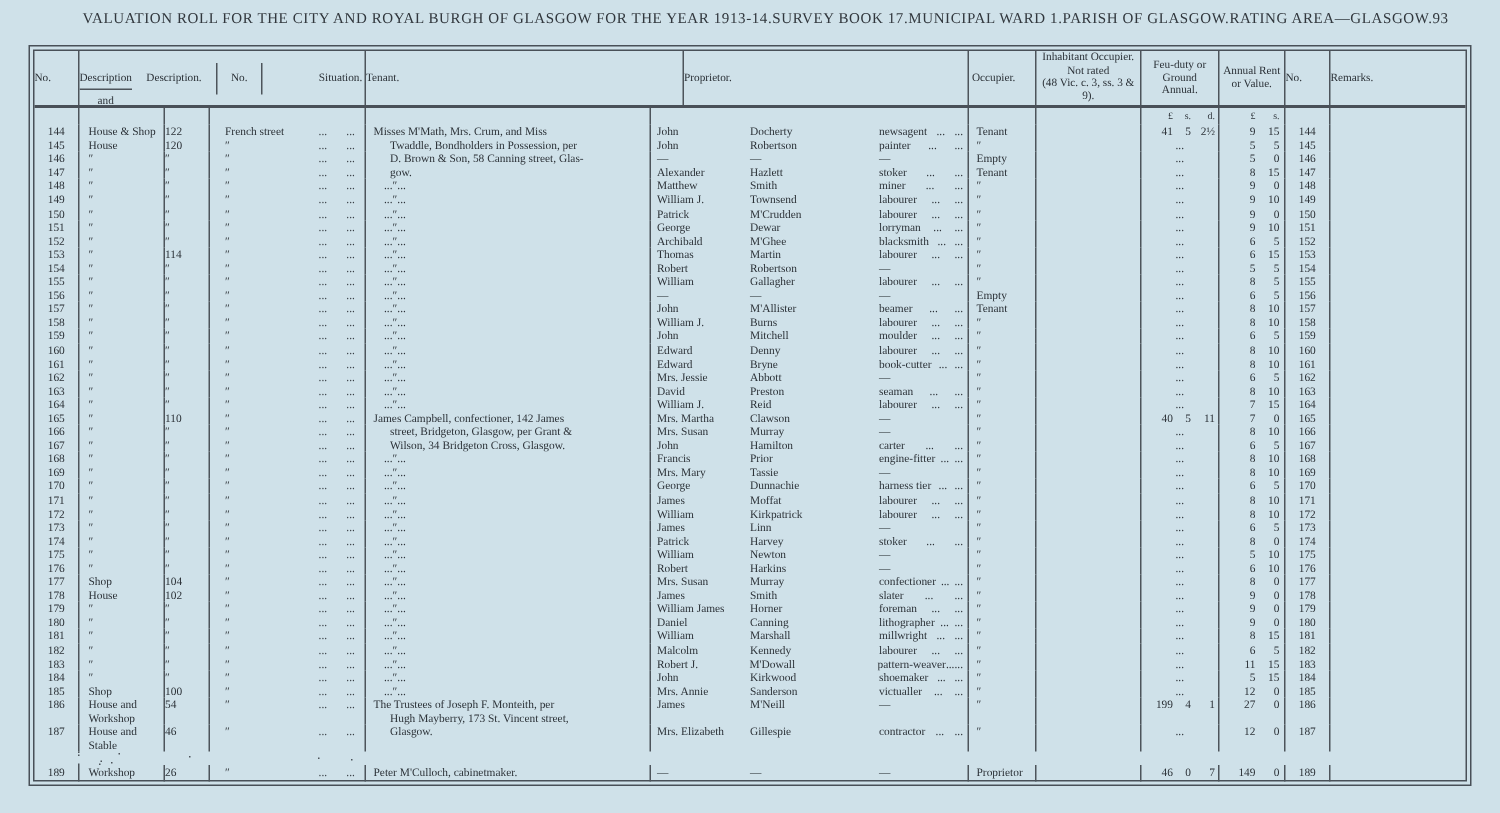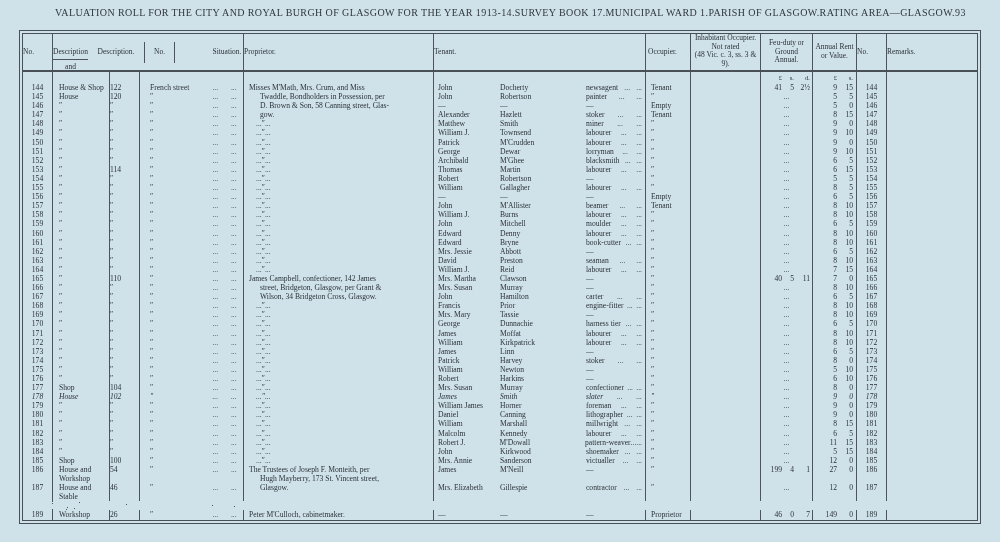--- a/index.html
+++ b/index.html
@@ -100,22 +100,22 @@
     <div class="hrow thead">
       <div class="cell c-no">No.</div>
       <div class="cell grp">
         <div class="grp-label">Description and Situation of Subject,</div>
         <div class="grp-sub">
           <div class="cell c-desc">Description.</div>
           <div class="cell c-stno">No.</div>
           <div class="cell c-sit" style="border-right:none">Situation.</div>
         </div>
       </div>
+      <div class="cell c-ten">Tenant.</div>
       <div class="cell c-prop">Proprietor.</div>
-      <div class="cell c-ten">Tenant.</div>
       <div class="cell c-occ h-sm">Occupier.</div>
       <div class="cell c-inh h-inh">
         <span>Inhabitant Occupier.</span>
         <span>Not rated</span>
         <span>(48 Vic. c. 3, ss. 3 &amp; 9).</span>
       </div>
       <div class="cell c-feu h-sm">Feu-duty or Ground Annual.</div>
       <div class="cell c-rent h-sm">Annual Rent or Value.</div>
       <div class="cell c-no2">No.</div>
       <div class="cell c-rem">Remarks.</div>
@@ -1967,21 +1967,21 @@
             <div class="ln money">
               <div class="r1">8</div>
               <div class="r2">0</div>
             </div>
           </div>
           <div class="cell c-no2">
             <div class="ln">177</div>
           </div>
           <div class="cell c-rem"></div>
         </div>
-        <div class="tr" style="height: 9.1px; font-style: italic;">
+        <div class="tr" style="height: 9.1px;">
           <div class="cell c-no">
             <div class="ln">178</div>
           </div>
           <div class="cell c-desc">
             <div class="ln">House</div>
           </div>
           <div class="cell c-stno">
             <div class="ln">102</div>
           </div>
           <div class="cell c-sit">

